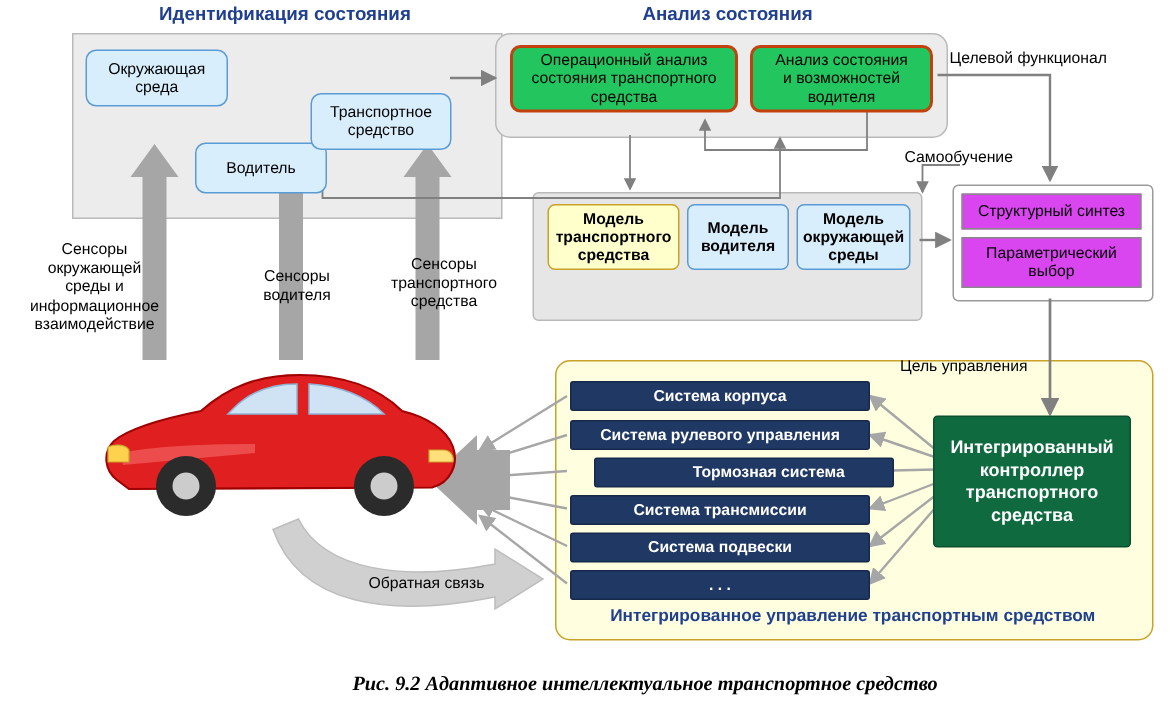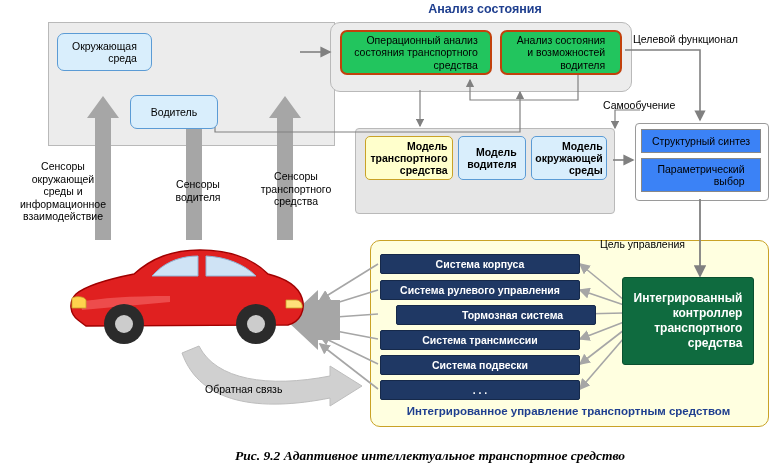--- a/index.html
+++ b/index.html
@@ -30,21 +30,21 @@
     color: #1f3f8f;
     font-size: 12.5px;
     text-align: center;
     white-space: nowrap;
   }
   .box {
     box-sizing: border-box;
     display: flex;
     align-items: center;
     justify-content: center;
-    text-align: right;
+    text-align: center;
     font-size: 10.5px;
     line-height: 1.15;
     padding: 2px 3px;
   }
   .blue-box {
     background: #d9eefc;
     border: 1px solid #5b9bd5;
     border-radius: 7px;
     color: #000;
   }
@@ -73,21 +73,21 @@
   .green-box {
     background: #0f6b3f;
     border: 1px solid #0a502f;
     color: #ffffff;
     font-weight: bold;
     font-size: 12px;
     border-radius: 3px;
     line-height: 1.25;
   }
   .white-box {
-    background: #3b82f6;
+    background: #d946ef;
     border: 1px solid #888;
     color: #000;
     font-size: 10.5px;
   }
   .panel-gray {
     background: #ececec;
     border: 1px solid #b9b9b9;
     border-radius: 10px;
   }
   .panel-gray-sq {
@@ -133,21 +133,21 @@
     font-style: italic;
     font-weight: bold;
     font-size: 13.5px;
     color: #000;
     text-align: center;
     width: 100%;
   }
   .fb-label {
     font-size: 10.5px;
     color: #000;
-    text-align: left;
+    text-align: right;
   }
 </style>
 </head>
 <body>
 
 <div id="root">
 
   <div class="abs panel-gray-sq" style="left:48px; top:22px; width:285px; height:122px;"></div>
 
   <div class="abs panel-gray" style="left:330px; top:22px; width:300px; height:68px;"></div>
@@ -223,27 +223,30 @@
       <path d="M20,74 C40,70 70,68 110,68 L110,74 L22,82 Z" fill="#f26060" opacity="0.7"></path>
       <path d="M236,72 C240,72 243,76 242,80 L226,80 L226,72 Z" fill="#ffe07a" stroke="#c8a22a" stroke-width="0.8"></path>
       <path d="M12,70 C16,68 24,68 26,72 L26,80 L12,80 Z" fill="#ffd24d" stroke="#c8a22a" stroke-width="0.8"></path>
       <circle cx="64" cy="96" r="20" fill="#2b2b2b"></circle>
       <circle cx="64" cy="96" r="9" fill="#cccccc"></circle>
       <circle cx="196" cy="96" r="20" fill="#2b2b2b"></circle>
       <circle cx="196" cy="96" r="9" fill="#cccccc"></circle>
     </g>
   </svg>
 
+  <div class="abs hdr" style="left:85px; top:2px; width:210px;">Идентификация состояния</div>
   <div class="abs hdr" style="left:400px; top:2px; width:170px;">Анализ состояния</div>
 
   <div class="abs box blue-box" style="left:57px; top:33px; width:95px; height:38px; white-space:pre-line;">Окружающая
 среда</div>
 
   <div class="abs box blue-box" style="left:130px; top:95px; width:88px; height:34px; white-space:pre-line;">Водитель</div>
 
+  <div class="abs box blue-box" style="left:207px; top:62px; width:94px; height:38px; white-space:pre-line;">Транспортное
+средство</div>
 
   <div class="abs box blue-box-b" style="left:340px; top:30px; width:152px; height:45px; white-space:pre-line;">Операционный анализ
 состояния транспортного
 средства</div>
 
   <div class="abs box blue-box-b" style="left:500px; top:30px; width:122px; height:45px; white-space:pre-line;">Анализ состояния
 и возможностей
 водителя</div>
 
   <div class="abs lbl" style="left:8px; top:160px; width:110px;">Сенсоры

